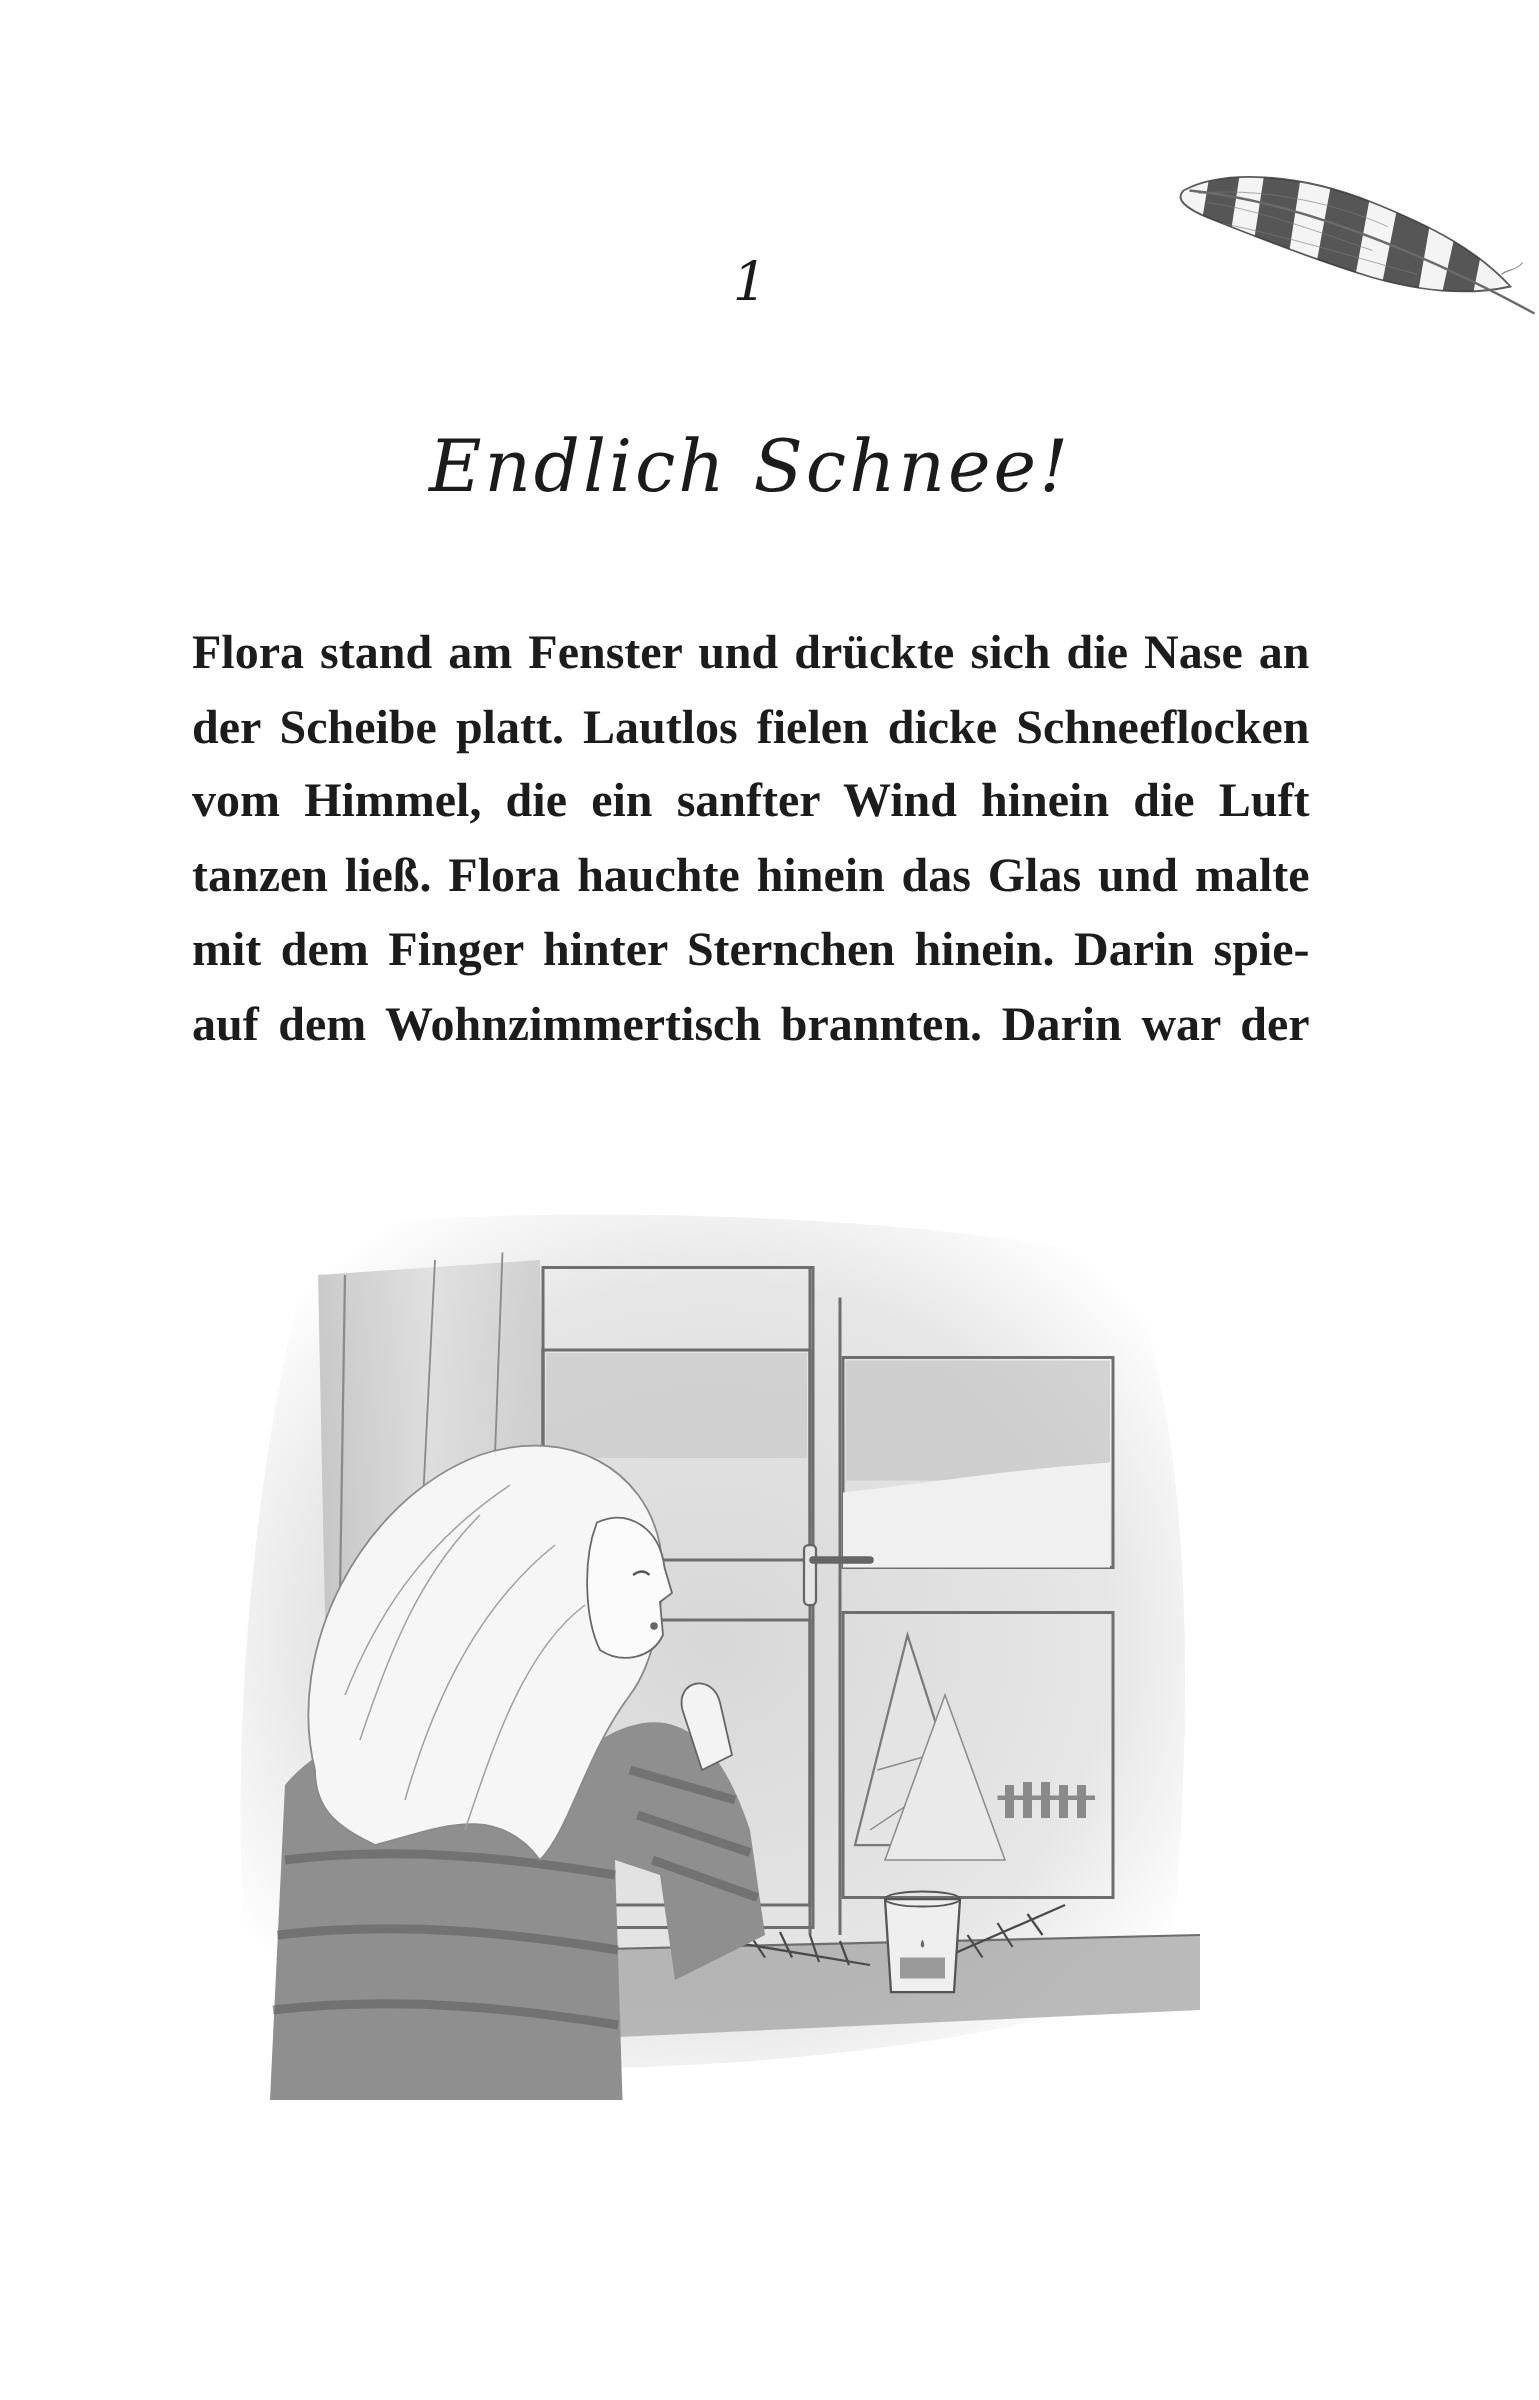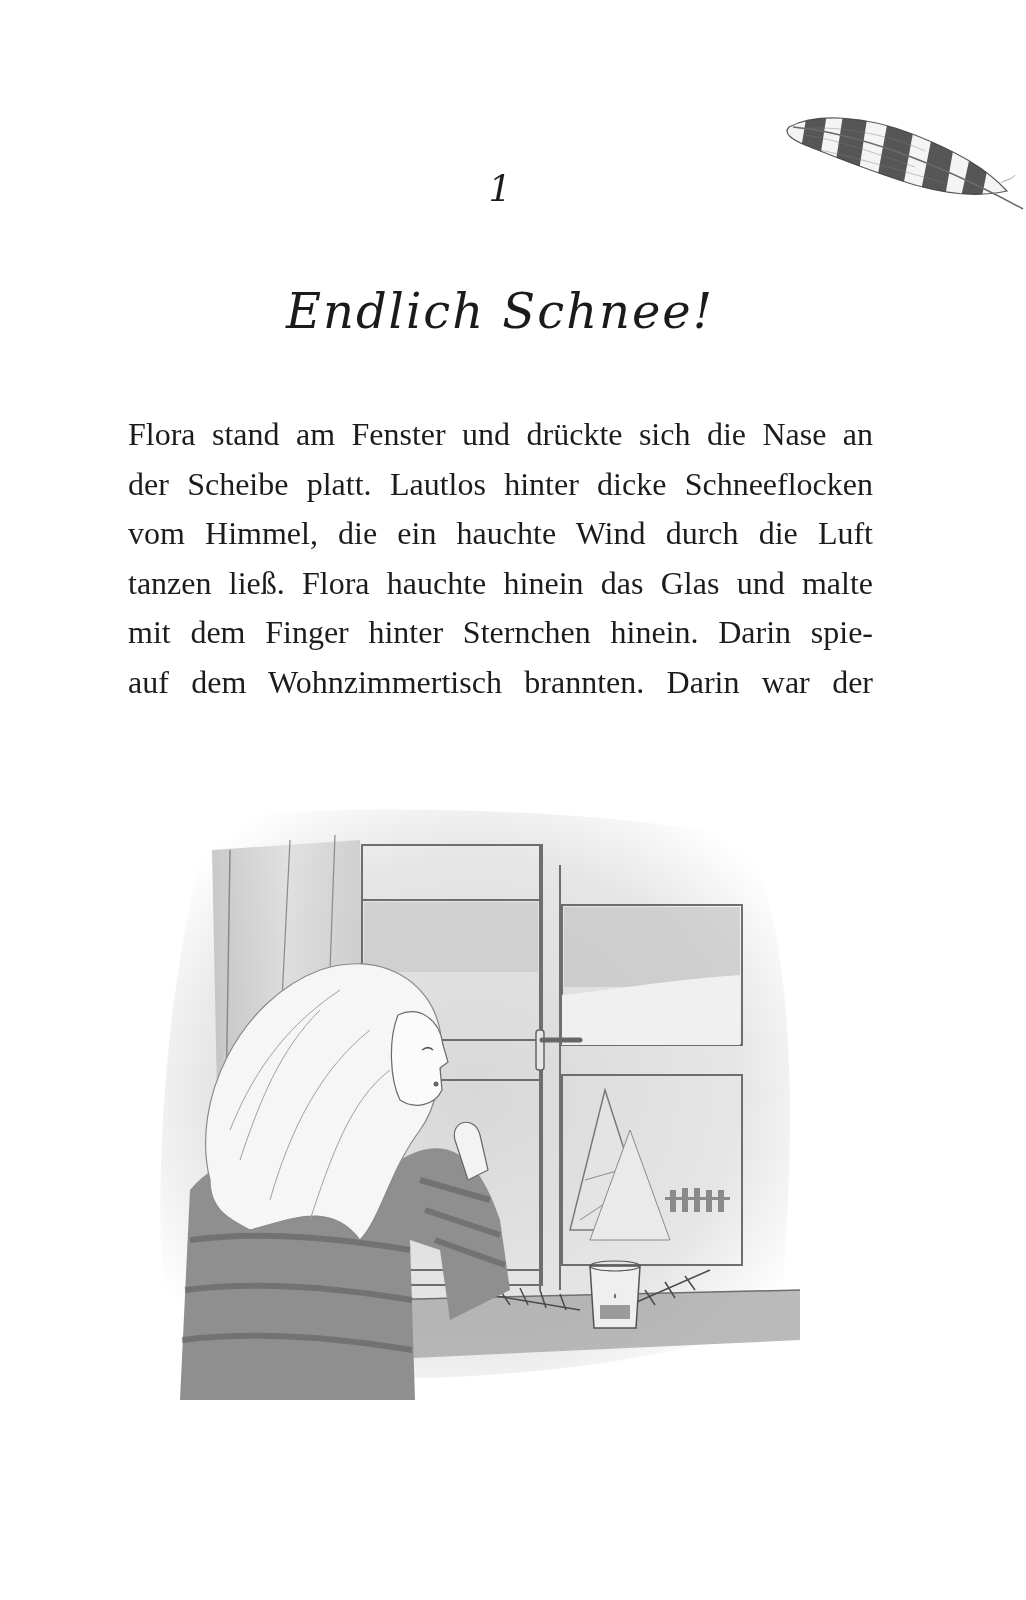--- a/index.html
+++ b/index.html
@@ -54,20 +54,21 @@
       margin-top: 35px;
     }
     .body-text {
       position: absolute;
       left: 128px;
       top: 410px;
       width: 745px;
       margin: 0;
       padding: 0;
       list-style: none;
+      font-weight: bold;
     }
     .line {
       display: block;
       height: 49.5px;
       line-height: 49.5px;
       font-size: 32px;
       text-align: justify;
       text-align-last: justify;
       white-space: nowrap;
       color: #1c1c1c;
@@ -106,22 +107,22 @@
     </g>
     <path d="M18 22 C 80 28, 160 56, 248 104" stroke="#6a6a6a" stroke-width="1.6" fill="none"></path>
     <path d="M226 78 C 230 74, 236 76, 240 70" stroke="#8a8a8a" stroke-width="0.8" fill="none"></path>
   </svg>
 
   <div class="chapter-number">1</div>
   <div class="chapter-title">Endlich Schnee!</div>
 
   <div class="body-text">
     <span class="line">Flora stand am Fenster und drückte sich die Nase an</span>
-    <span class="line">der Scheibe platt. Lautlos hinter dicke Schneeflocken</span>
-    <span class="line">vom Himmel, die ein hauchte Wind durch die Luft</span>
+    <span class="line">der Scheibe platt. Lautlos fielen dicke Schneeflocken</span>
+    <span class="line">vom Himmel, die ein sanfter Wind hinein die Luft</span>
     <span class="line">tanzen ließ. Flora hauchte hinein das Glas und malte</span>
     <span class="line">mit dem Finger hinter Sternchen hinein. Darin spie-</span>
     <span class="line">auf dem Wohnzimmertisch brannten. Darin war der</span>
   </div>
 
   <svg class="illustration" viewBox="0 0 660 600" xmlns="http://www.w3.org/2000/svg">
     <defs>
       <radialGradient id="fade" cx="50%" cy="50%" r="60%">
         <stop offset="0%" stop-color="#d8d8d8"></stop>
         <stop offset="70%" stop-color="#e6e6e6"></stop>

